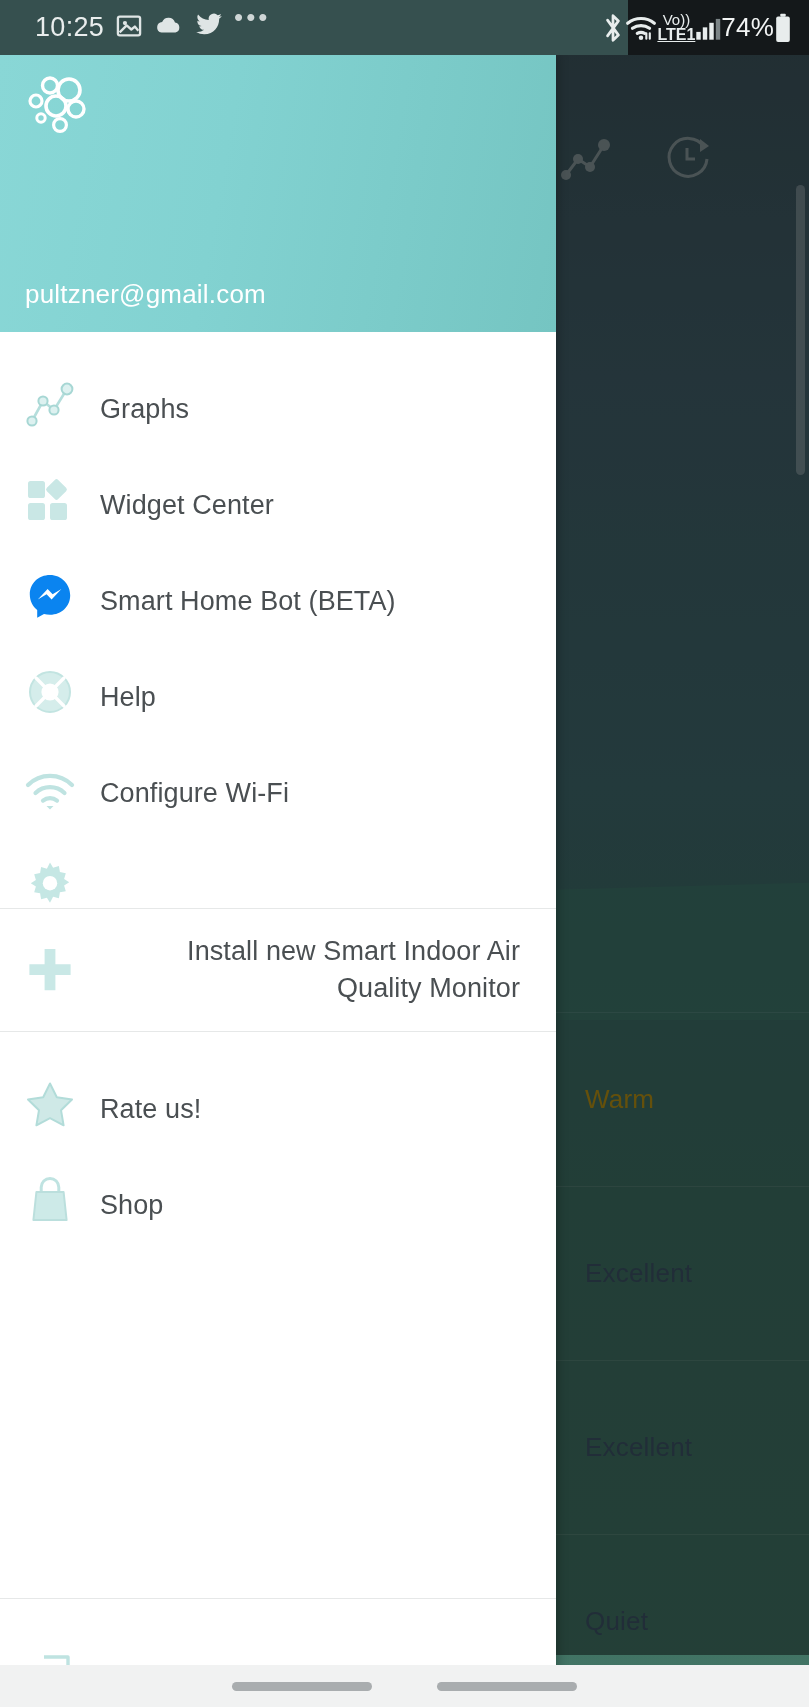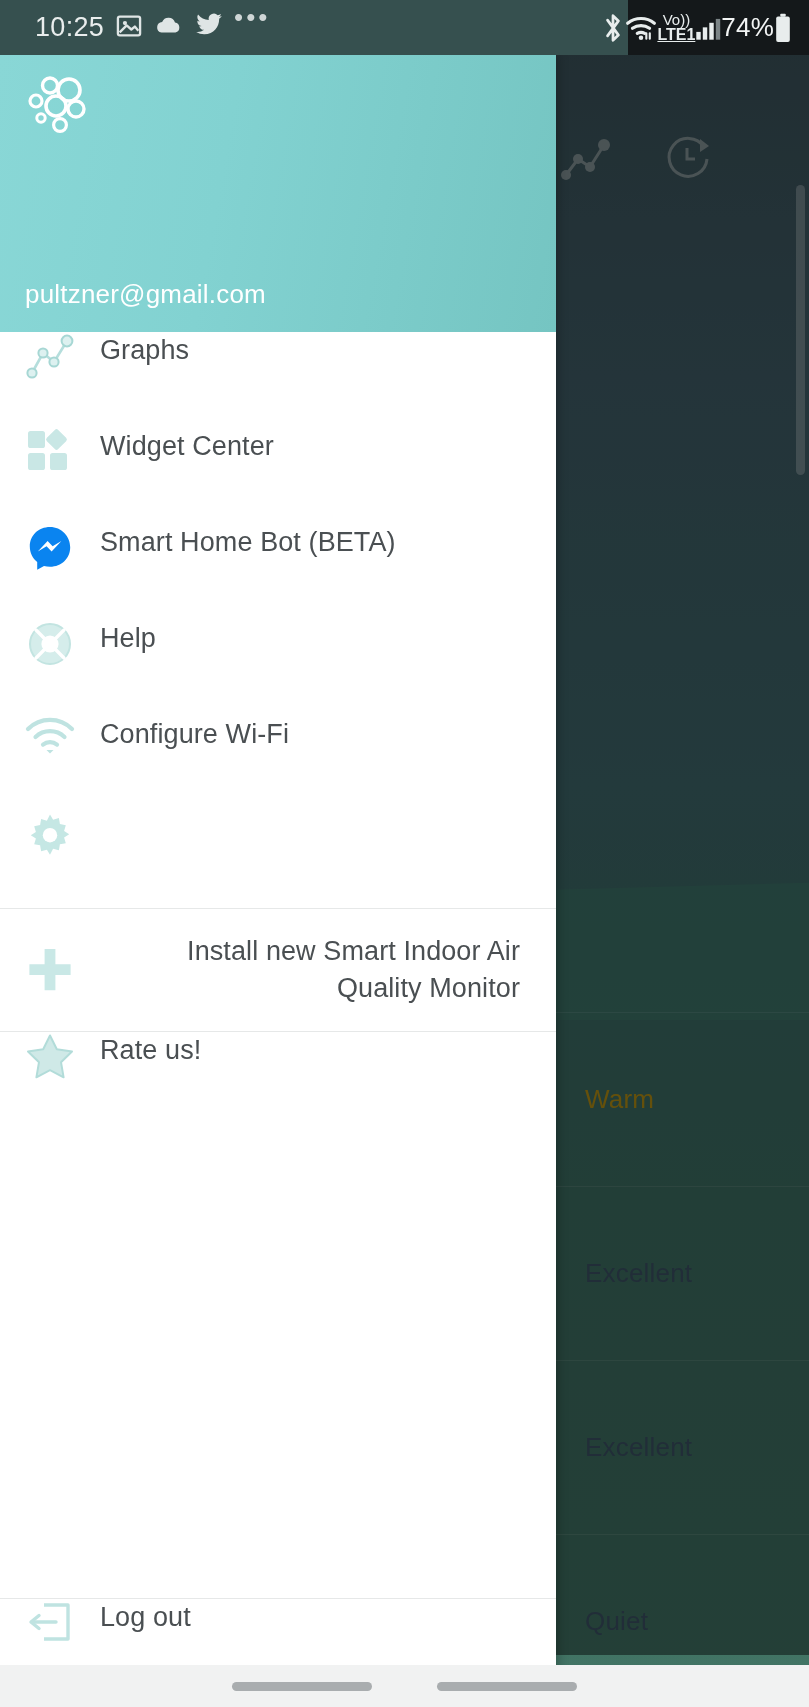--- a/index.html
+++ b/index.html
@@ -99,21 +99,21 @@
   #brand-logo { position:absolute; left:24px; top:20px; }
   #account-email {
     position:absolute; left:25px; bottom:22px;
     color:#ffffff; font-size:26px; letter-spacing:.2px;
   }
 
   #menu-scroll { flex:1 1 auto; overflow:hidden; background:#fff; }
   .menu-group + .menu-group { border-top:1px solid #e6e8e8; }
 
   .menu-item {
-    display:flex; align-items:flex-start;
+    display:flex; align-items:flex-end;
     min-height:96px; padding:0 24px 0 22px;
     cursor:pointer; background:#fff;
   }
   .menu-item .mi-icon {
     width:56px; flex:0 0 56px;
     display:flex; align-items:center; justify-content:center;
   }
   .menu-item .mi-label {
     margin-left:22px; color:#4a4f52; font-size:27px; line-height:37px;
     letter-spacing:.1px;
@@ -365,20 +365,29 @@
     <div class="menu-group">
       <div class="menu-item" id="item-rate-us">
         <span class="mi-icon">
           <svg width="50" height="48" viewBox="0 0 50 48">
             <path d="M25 3.5 L31.8 17.3 L47 19.5 L36 30.2 L38.6 45.3 L25 38.2 L11.4 45.3 L14 30.2 L3 19.5 L18.2 17.3 Z" fill="#cfe9e7" stroke="#b2dcd9" stroke-width="2" stroke-linejoin="round"></path>
           </svg>
         </span>
         <span class="mi-label">Rate us!</span>
       </div>
 
+      <div class="menu-item" id="item-shop">
+        <span class="mi-icon">
+          <svg width="44" height="50" viewBox="0 0 44 50">
+            <path d="M13.2 18 V13.2 a8.8 8.8 0 0 1 17.6 0 V18" fill="none" stroke="#bfe3e1" stroke-width="3"></path>
+            <path d="M8.4 18 H35.6 L38.6 46 H5.4 Z" fill="#cdeae8" stroke="#bbdfdd" stroke-width="2" stroke-linejoin="round"></path>
+          </svg>
+        </span>
+        <span class="mi-label">Shop</span>
+      </div>
     </div>
 
     <div id="menu-spacer"></div>
   </div>
 
   <div id="drawer-footer">
     <div class="menu-item" id="item-logout">
       <span class="mi-icon">
         <svg width="52" height="46" viewBox="0 0 52 46">
           <path d="M20 6 H44 V40 H20" fill="none" stroke="#bfe3e1" stroke-width="3.4" stroke-linejoin="round"></path>

